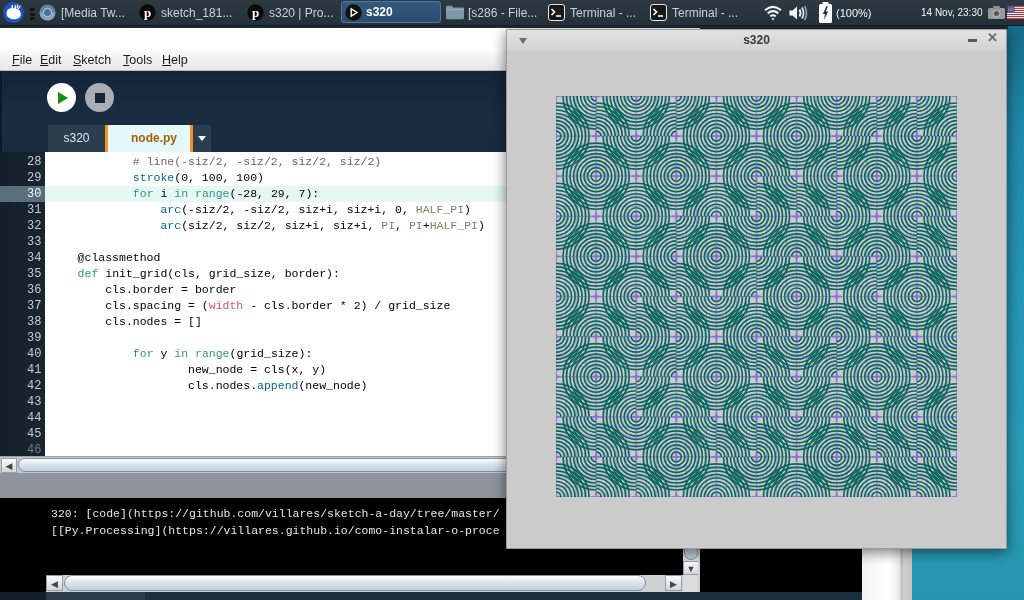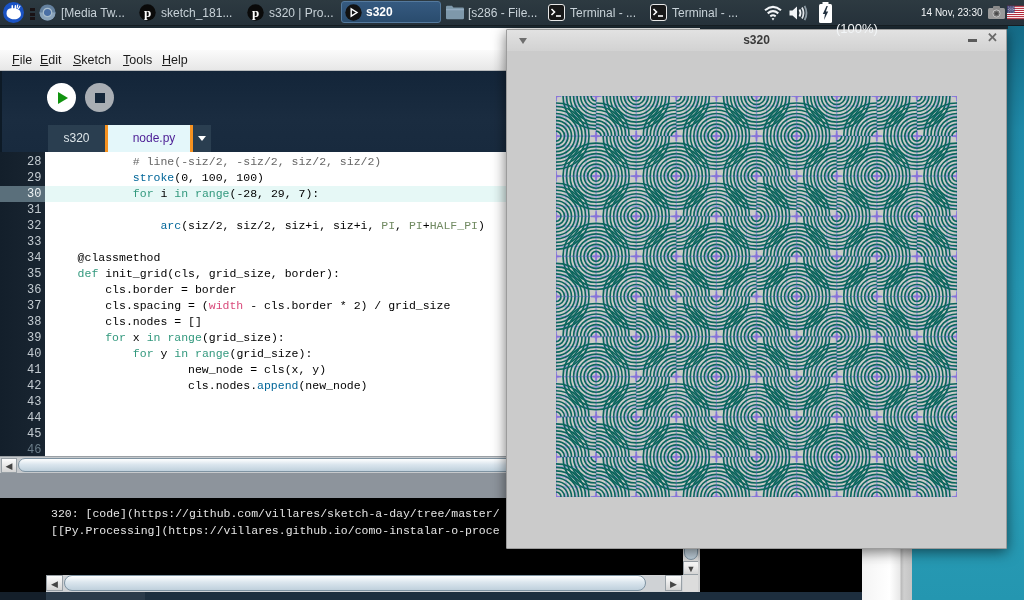--- a/index.html
+++ b/index.html
@@ -67,21 +67,21 @@
     <span style="left:162px"><u>H</u>elp</span>
   </div>
   <div id="ide-tool" class="abs">
     <div class="rbtn" style="left:45px;top:12px;background:#fff"></div>
     <div class="abs" style="left:56px;top:20.5px;width:0;height:0;border-top:6.5px solid transparent;border-bottom:6.5px solid transparent;border-left:10px solid #11930f"></div>
     <div class="rbtn" style="left:83px;top:12px;background:#a9aeb4"></div>
     <div class="abs" style="left:93px;top:22px;width:10px;height:10px;background:#15273a"></div>
     <div id="ide-tabs" class="abs" style="left:0;top:54px;width:700px;height:27px">
       <div class="tab" style="left:46px;width:57px;background:#2a3e50;color:#dde5e9;line-height:27px">s320</div>
       <div class="tab" style="left:103px;width:3px;background:#f79220"></div>
-      <div class="tab" style="left:106px;width:92px;background:#e4f7fa;color:#4c1d95;font-weight:normal;line-height:27px">node.py</div>
+      <div class="tab" style="left:106px;width:92px;background:#e4f7fa;color:#a16207;font-weight:bold;line-height:27px">node.py</div>
       <div class="tab" style="left:188px;width:3px;background:#f79220"></div>
       <div class="tab" style="left:191px;width:18px;background:#2a3e50"></div>
       <div class="warr" style="left:196px;top:11px;border-top-color:#fff;border-left-width:4px;border-right-width:4px;border-top-width:5px"></div>
     </div>
   </div>
   <div id="ide-ed" class="abs">
     <div class="edhl" style="top:34px"></div>
     <div id="gutter">
       <div class="gnhl" style="top:34px"></div>
       <div class="gn" style="top:2px">28</div>
@@ -101,27 +101,27 @@
 <div class="gn" style="top:226px">42</div>
 <div class="gn" style="top:242px">43</div>
 <div class="gn" style="top:258px">44</div>
 <div class="gn" style="top:274px">45</div>
 <div class="gn dim" style="top:290px">46</div>
 
     </div>
     <div class="cl" style="top:2px">&nbsp;&nbsp;&nbsp;&nbsp;&nbsp;&nbsp;&nbsp;&nbsp;&nbsp;&nbsp;&nbsp;&nbsp;<span class="c"># line(-siz/2, -siz/2, siz/2, siz/2)</span></div>
 <div class="cl" style="top:18px">&nbsp;&nbsp;&nbsp;&nbsp;&nbsp;&nbsp;&nbsp;&nbsp;&nbsp;&nbsp;&nbsp;&nbsp;<span class="f">stroke</span>(0, 100, 100)</div>
 <div class="cl hl" style="top:34px">&nbsp;&nbsp;&nbsp;&nbsp;&nbsp;&nbsp;&nbsp;&nbsp;&nbsp;&nbsp;&nbsp;&nbsp;<span class="k">for</span> i <span class="k">in</span> <span class="k">range</span>(-28, 29, 7):</div>
+<div class="cl" style="top:50px">&nbsp;&nbsp;&nbsp;&nbsp;&nbsp;&nbsp;&nbsp;&nbsp;&nbsp;&nbsp;&nbsp;&nbsp;&nbsp;&nbsp;&nbsp;&nbsp;<span class="f">arc</span>(-siz/2, -siz/2, siz+i, siz+i, 0, <span class="l">HALF_PI</span>)</div>
 <div class="cl" style="top:66px">&nbsp;&nbsp;&nbsp;&nbsp;&nbsp;&nbsp;&nbsp;&nbsp;&nbsp;&nbsp;&nbsp;&nbsp;&nbsp;&nbsp;&nbsp;&nbsp;<span class="f">arc</span>(siz/2, siz/2, siz+i, siz+i, <span class="l">PI</span>, <span class="l">PI</span>+<span class="l">HALF_PI</span>)</div>
 <div class="cl" style="top:98px">&nbsp;&nbsp;&nbsp;&nbsp;@classmethod</div>
 <div class="cl" style="top:114px">&nbsp;&nbsp;&nbsp;&nbsp;<span class="k">def</span> init_grid(cls, grid_size, border):</div>
 <div class="cl" style="top:130px">&nbsp;&nbsp;&nbsp;&nbsp;&nbsp;&nbsp;&nbsp;&nbsp;cls.border = border</div>
 <div class="cl" style="top:146px">&nbsp;&nbsp;&nbsp;&nbsp;&nbsp;&nbsp;&nbsp;&nbsp;cls.spacing = (<span class="p">width</span> - cls.border * 2) / grid_size</div>
 <div class="cl" style="top:162px">&nbsp;&nbsp;&nbsp;&nbsp;&nbsp;&nbsp;&nbsp;&nbsp;cls.nodes = []</div>
-<div class="cl" style="top:178px">&nbsp;&nbsp;&nbsp;&nbsp;&nbsp;&nbsp;&nbsp;&nbsp;<span class="k">for</span> x <span class="k">in</span> <span class="k">range</span>(grid_size):</div>
 <div class="cl" style="top:194px">&nbsp;&nbsp;&nbsp;&nbsp;&nbsp;&nbsp;&nbsp;&nbsp;&nbsp;&nbsp;&nbsp;&nbsp;<span class="k">for</span> y <span class="k">in</span> <span class="k">range</span>(grid_size):</div>
 <div class="cl" style="top:210px">&nbsp;&nbsp;&nbsp;&nbsp;&nbsp;&nbsp;&nbsp;&nbsp;&nbsp;&nbsp;&nbsp;&nbsp;&nbsp;&nbsp;&nbsp;&nbsp;&nbsp;&nbsp;&nbsp;&nbsp;new_node = cls(x, y)</div>
 <div class="cl" style="top:226px">&nbsp;&nbsp;&nbsp;&nbsp;&nbsp;&nbsp;&nbsp;&nbsp;&nbsp;&nbsp;&nbsp;&nbsp;&nbsp;&nbsp;&nbsp;&nbsp;&nbsp;&nbsp;&nbsp;&nbsp;cls.nodes.<span class="f">append</span>(new_node)</div>
 
   </div>
   <div id="ide-hsb" class="abs">
     <div class="sbtn" style="left:1px;top:1px;width:16px;height:15px;font-size:9px;line-height:15px">◀</div>
     <div class="thumb" style="left:18px;top:1px;width:648px;height:14px"></div>
   </div>
   <div id="stat" class="abs"></div>
@@ -432,21 +432,21 @@
       <path d="M11.5 5.5 Q13.5 9 11.5 12.5" stroke="#f2f5f7" stroke-width="1.8" fill="none"></path>
       <path d="M14 3.5 Q17 9 14 14.5" stroke="#dde2e6" stroke-width="1.8" fill="none"></path>
       <path d="M16.6 1.8 Q20.4 9 16.6 16.2" stroke="#8d9aa3" stroke-width="1.8" fill="none"></path>
     </svg>
 
   <svg class="abs" style="left:817px;top:1px" width="17" height="23" viewBox="0 0 17 23">
       <rect x="5.5" y="1" width="6" height="2.5" fill="#fff"></rect>
       <rect x="2" y="3" width="13" height="19" rx="1.5" fill="#fff"></rect>
       <path d="M9.5 5 L5.8 13 L8 13 L7 19 L11.2 10.5 L8.9 10.5 L10.8 5 Z" fill="#22313f"></path>
     </svg>
-  <div class="tbtxt" style="left:836px;top:21px;color:#f2f5f7;font-size:13px">(100%)</div>
+  <div class="tbtxt" style="left:836px;top:7px;color:#f2f5f7;font-size:11px">(100%)</div>
   <div class="tbtxt" style="left:921px;top:7px;color:#f2f5f7;font-size:10px">14 Nov, 23:30</div>
 
   <svg class="abs" style="left:988px;top:6px" width="17" height="14">
       <rect x="0" y="2" width="17" height="11" rx="1.5" fill="#9a9a9a"></rect>
       <rect x="5" y="0" width="7" height="4" rx="1" fill="#8a8a8a"></rect>
       <circle cx="8.5" cy="7.5" r="3.6" fill="#6f6f6f" stroke="#c4c4c4"></circle>
       <circle cx="8.5" cy="7.5" r="1.6" fill="#4a4a4a"></circle>
     </svg>
 
   <svg class="abs" style="left:1007px;top:5px" width="17" height="15" viewBox="0 0 19 15">

